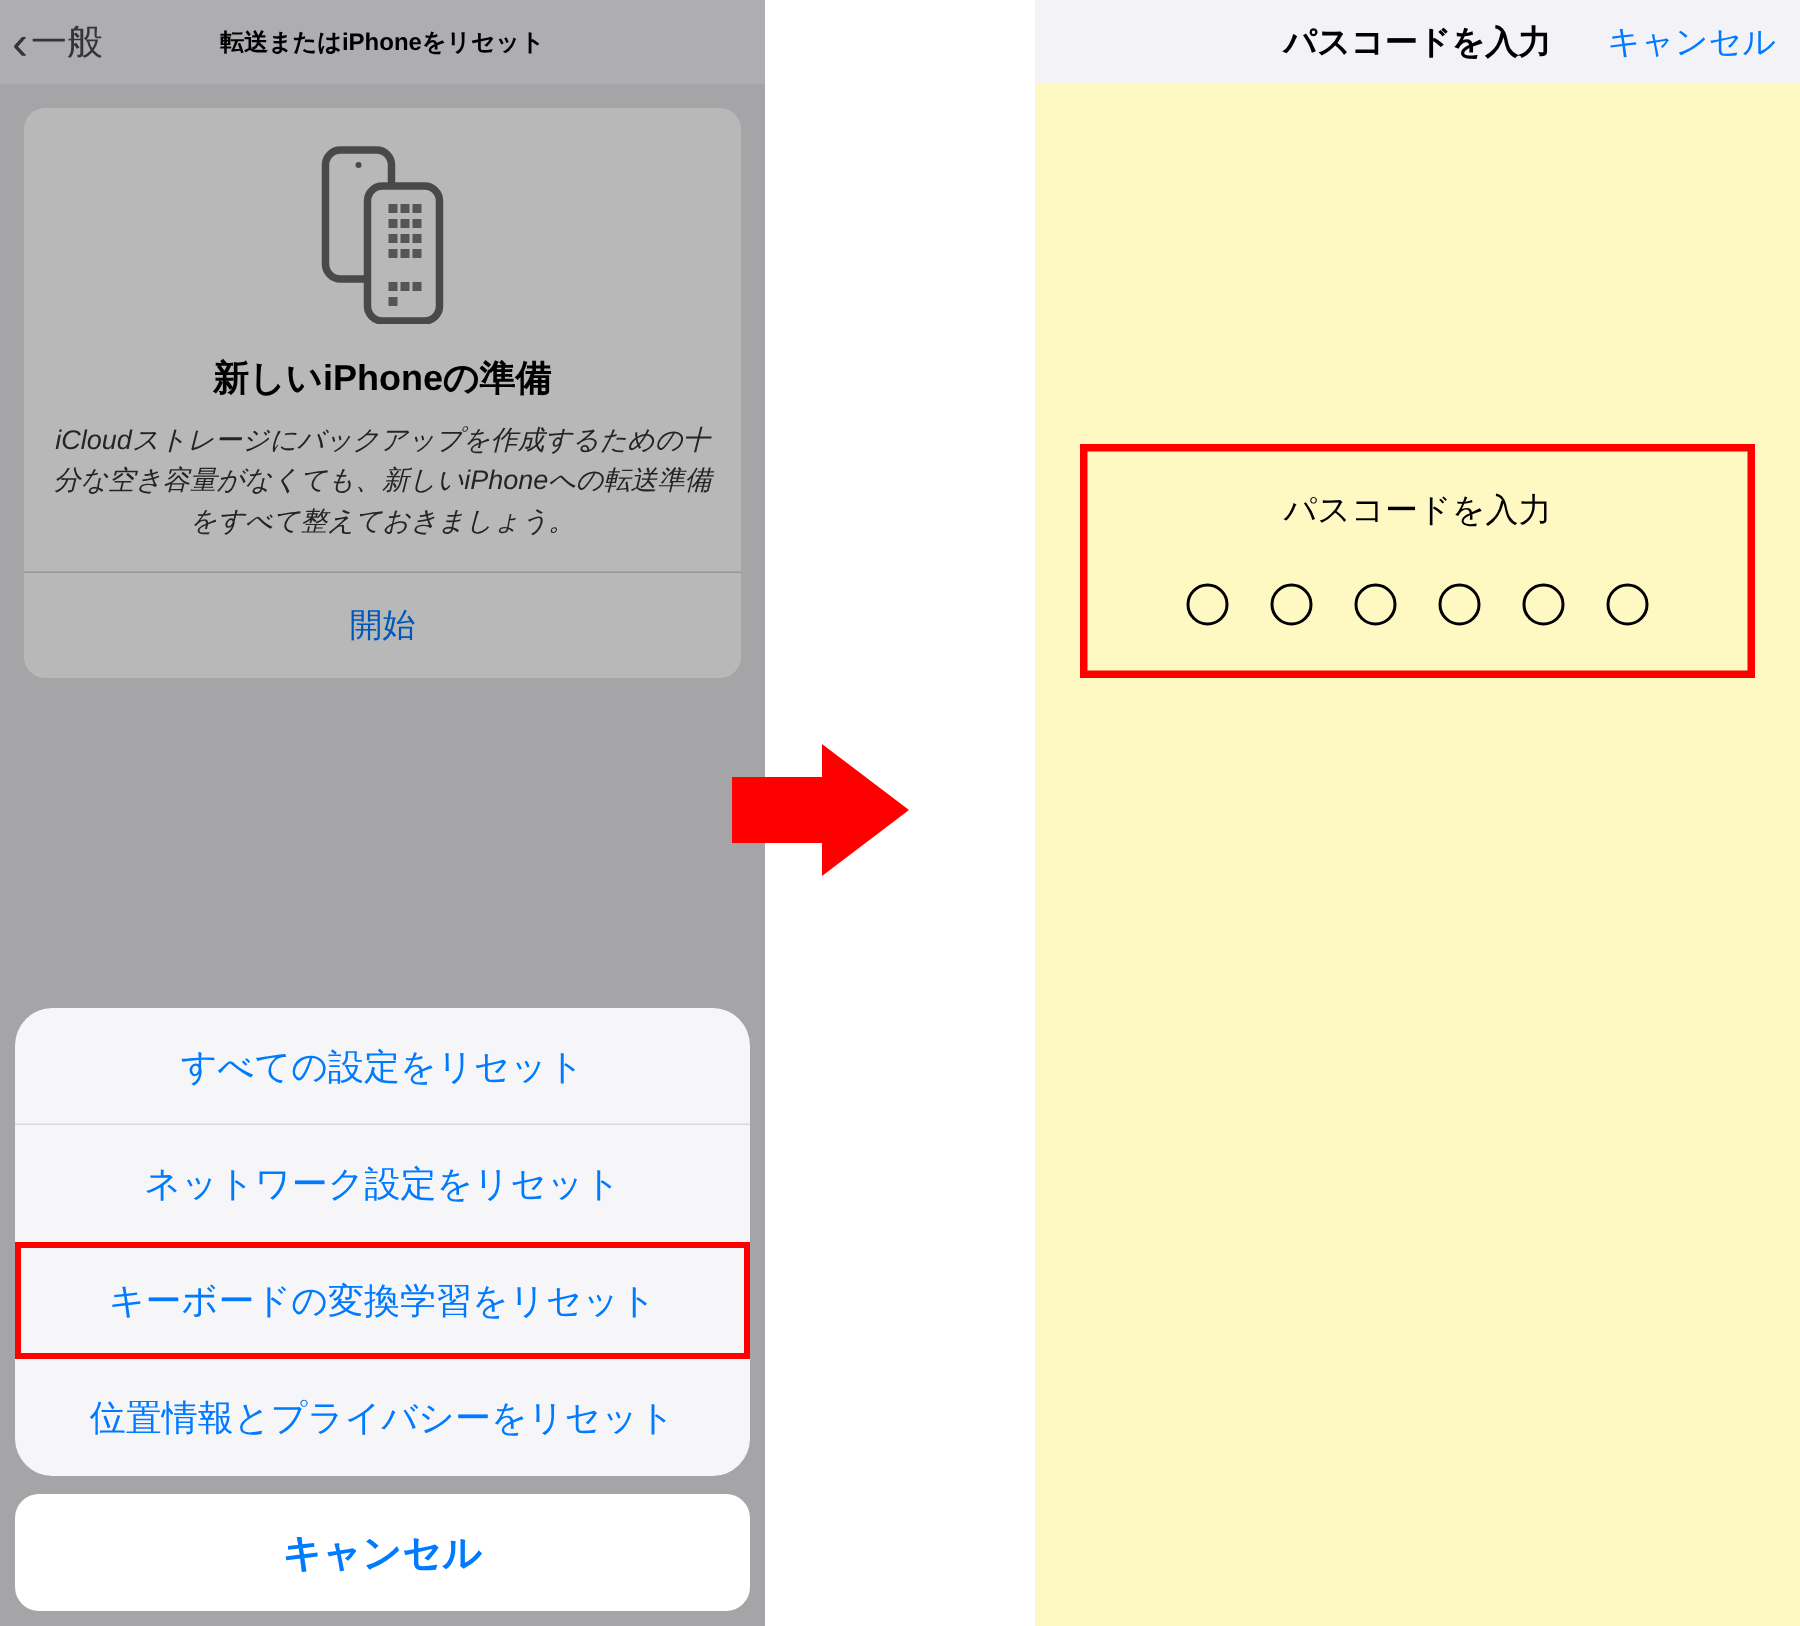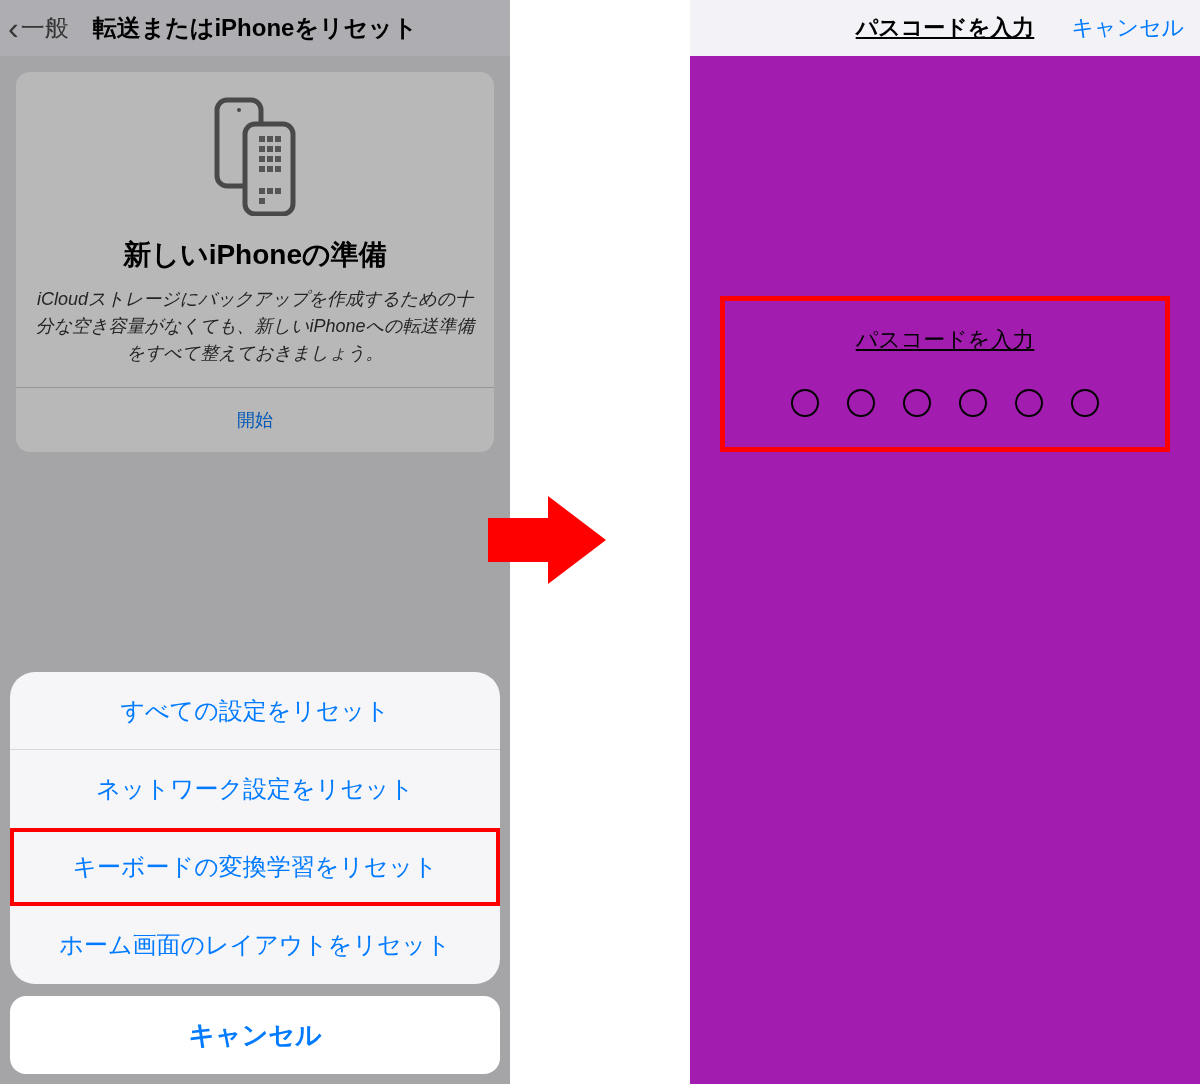--- a/index.html
+++ b/index.html
@@ -13,23 +13,22 @@
     .phone {
       width: 510px;
       height: 1084px;
       position: relative;
       overflow: hidden;
     }
     .left {
       background: #e5e5e9;
     }
     .right {
-      background: #a21caf;
+      background: #fef9c3;
       margin-left: auto;
-      text-decoration: underline;
     }
     .arrow-container {
       position: absolute;
       left: 488px;
       top: 490px;
       width: 120px;
       height: 100px;
       z-index: 10;
     }
     .arrow-container svg { width: 100%; height: 100%; }
@@ -57,21 +56,21 @@
       padding-left: 8px;
       color: #4a4a4a;
       font-size: 24px;
     }
     .left .back .chev { font-size: 32px; line-height: 1; font-weight: 200; }
     .left .nav-title {
       position: absolute;
       left: 0; right: 0;
       text-align: center;
       font-weight: 600;
-      font-size: 24px;
+      font-size: 16px;
       color: #000;
       pointer-events: none;
     }
     .left .card {
       position: relative;
       margin: 16px 16px 0 16px;
       background: #fff;
       border-radius: 14px;
       overflow: hidden;
       z-index: 0;
@@ -80,39 +79,39 @@
       padding: 24px 18px 20px;
       text-align: center;
     }
     .left .phone-icons {
       display: flex;
       justify-content: center;
       margin-bottom: 20px;
     }
     .left .card-title {
       font-weight: 700;
-      font-size: 28px;
+      font-size: 24px;
       margin-bottom: 12px;
       color: #000;
     }
     .left .card-desc {
       font-size: 18px;
       line-height: 1.5;
       color: #333;
       font-style: italic;
     }
     .left .card-divider {
       height: 1px;
       background: #d0d0d4;
     }
     .left .card-start {
       color: #007aff;
       text-align: center;
       padding: 20px 0;
-      font-size: 18px;
+      font-size: 22px;
     }
 
     .left .sheet {
       position: absolute;
       left: 10px; right: 10px; bottom: 10px;
       z-index: 2;
     }
     .left .options-group {
       background: #f6f6f8;
       border-radius: 25px;
@@ -246,21 +245,21 @@
     <div class="card-start">開始</div>
   </div>
 
   <div class="dim-overlay"></div>
 
   <div class="sheet">
     <div class="options-group">
       <div class="option">すべての設定をリセット</div>
       <div class="option prev-to-highlight">ネットワーク設定をリセット</div>
       <div class="option highlight">キーボードの変換学習をリセット</div>
-      <div class="option">ホーム画面のレイアウトをリセット</div>
+      <div class="option">位置情報とプライバシーをリセット</div>
     </div>
     <div class="cancel-group">
       <div class="cancel">キャンセル</div>
     </div>
   </div>
 </div>
 
 <div class="arrow-container">
   <svg viewBox="0 0 120 100">
     <polygon points="0,28 60,28 60,6 118,50 60,94 60,72 0,72" fill="#ff0000"></polygon>

